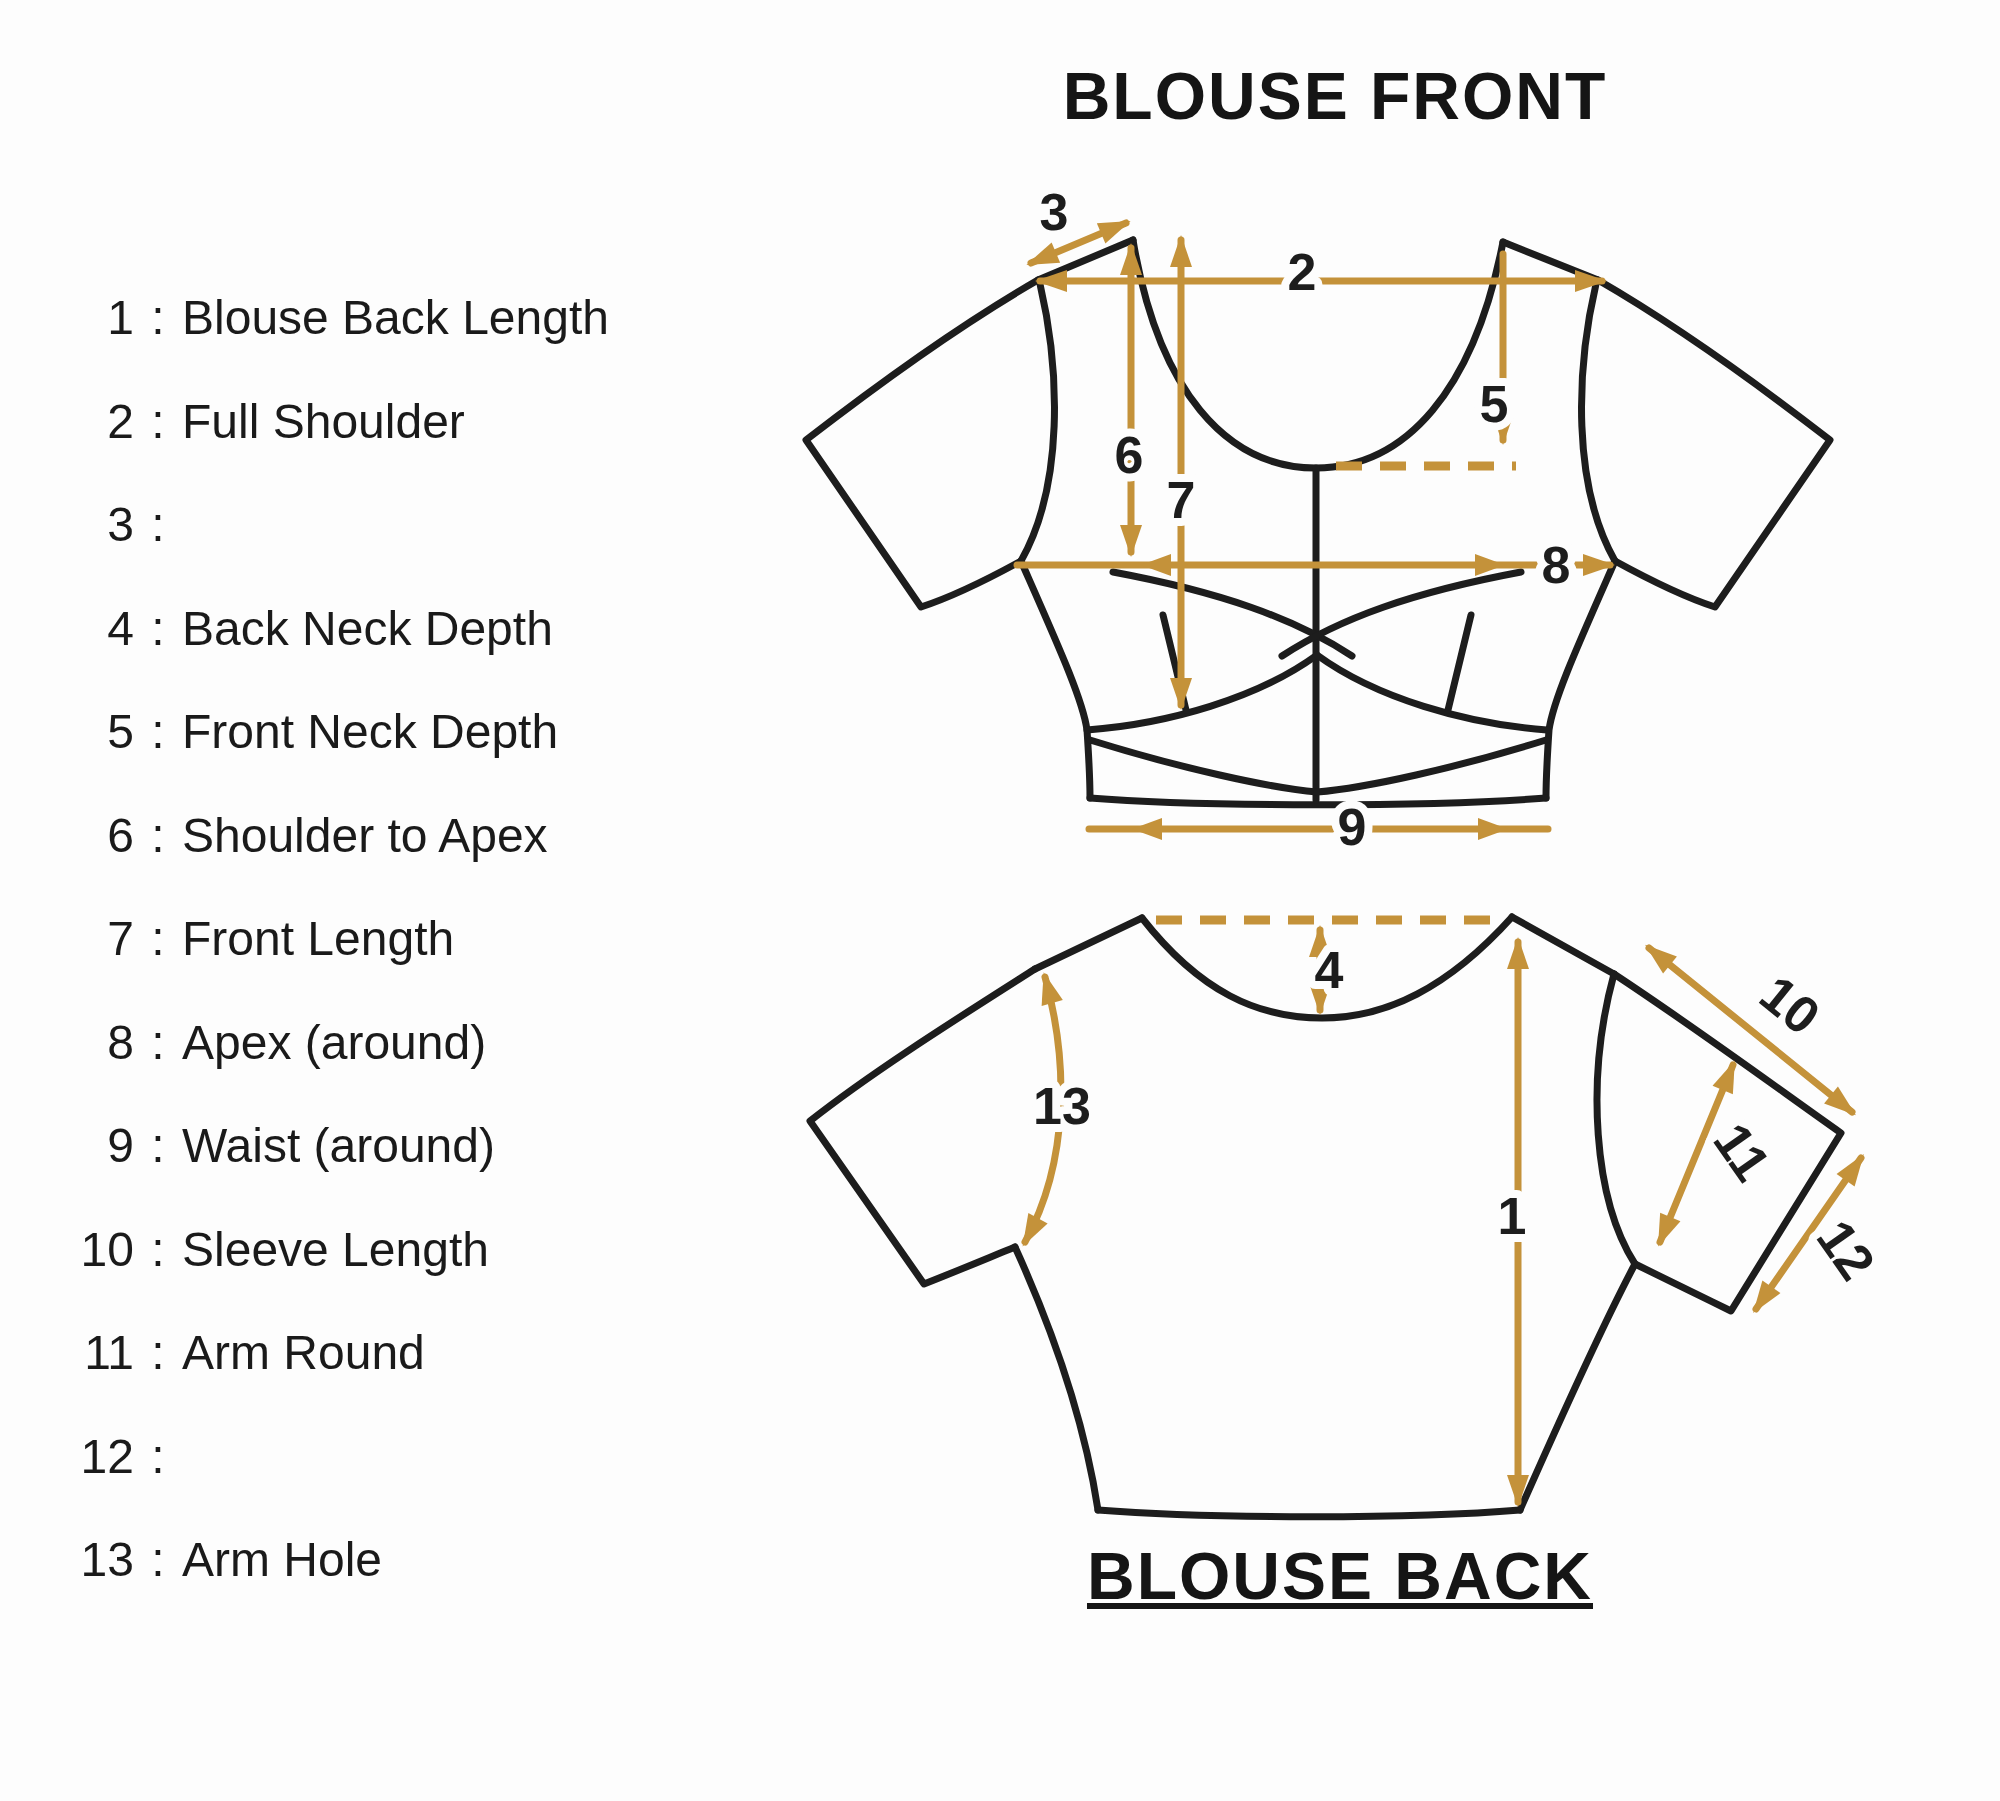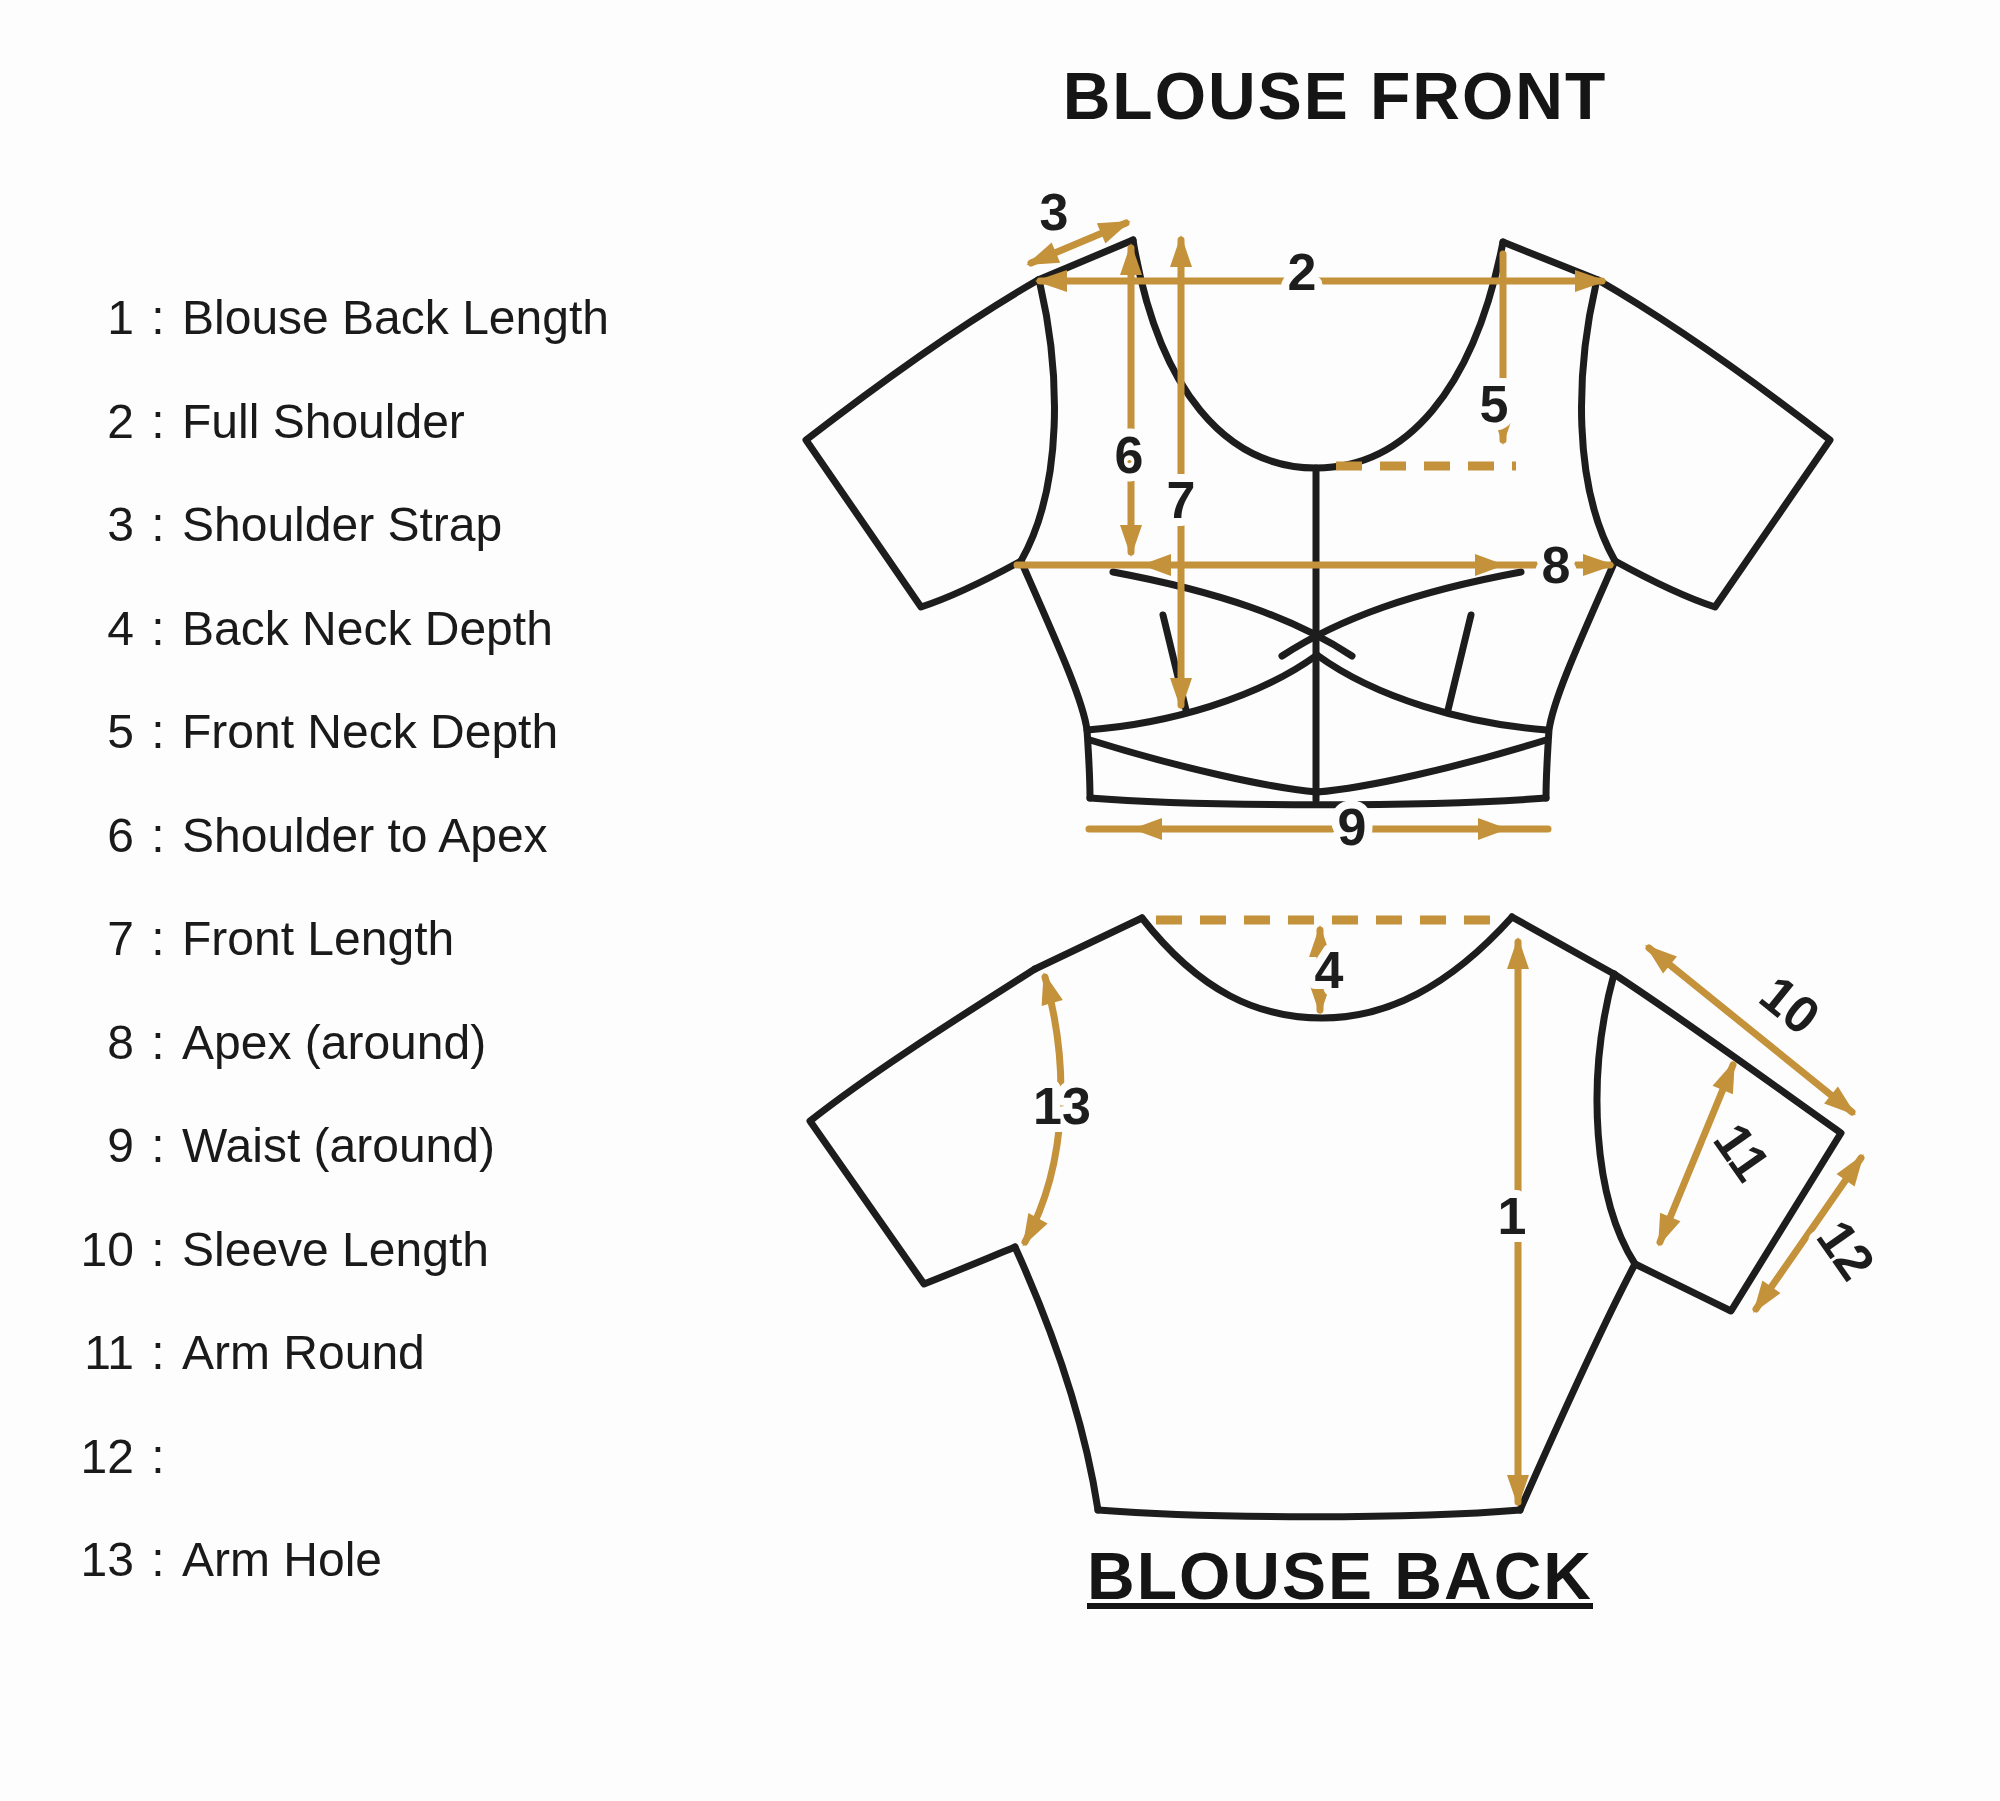--- a/index.html
+++ b/index.html
@@ -91,21 +91,20 @@
         <span class="lbl">Blouse Back Length</span>
       </div>
     <div class="legend-row">
         <span class="num">2</span>
         <span class="sep">:</span>
         <span class="lbl">Full Shoulder</span>
       </div>
     <div class="legend-row">
         <span class="num">3</span>
         <span class="sep">:</span>
-        <span class="lbl">Shoulder Strap</span>
       </div>
     <div class="legend-row">
         <span class="num">4</span>
         <span class="sep">:</span>
         <span class="lbl">Back Neck Depth</span>
       </div>
     <div class="legend-row">
         <span class="num">5</span>
         <span class="sep">:</span>
         <span class="lbl">Front Neck Depth</span>

